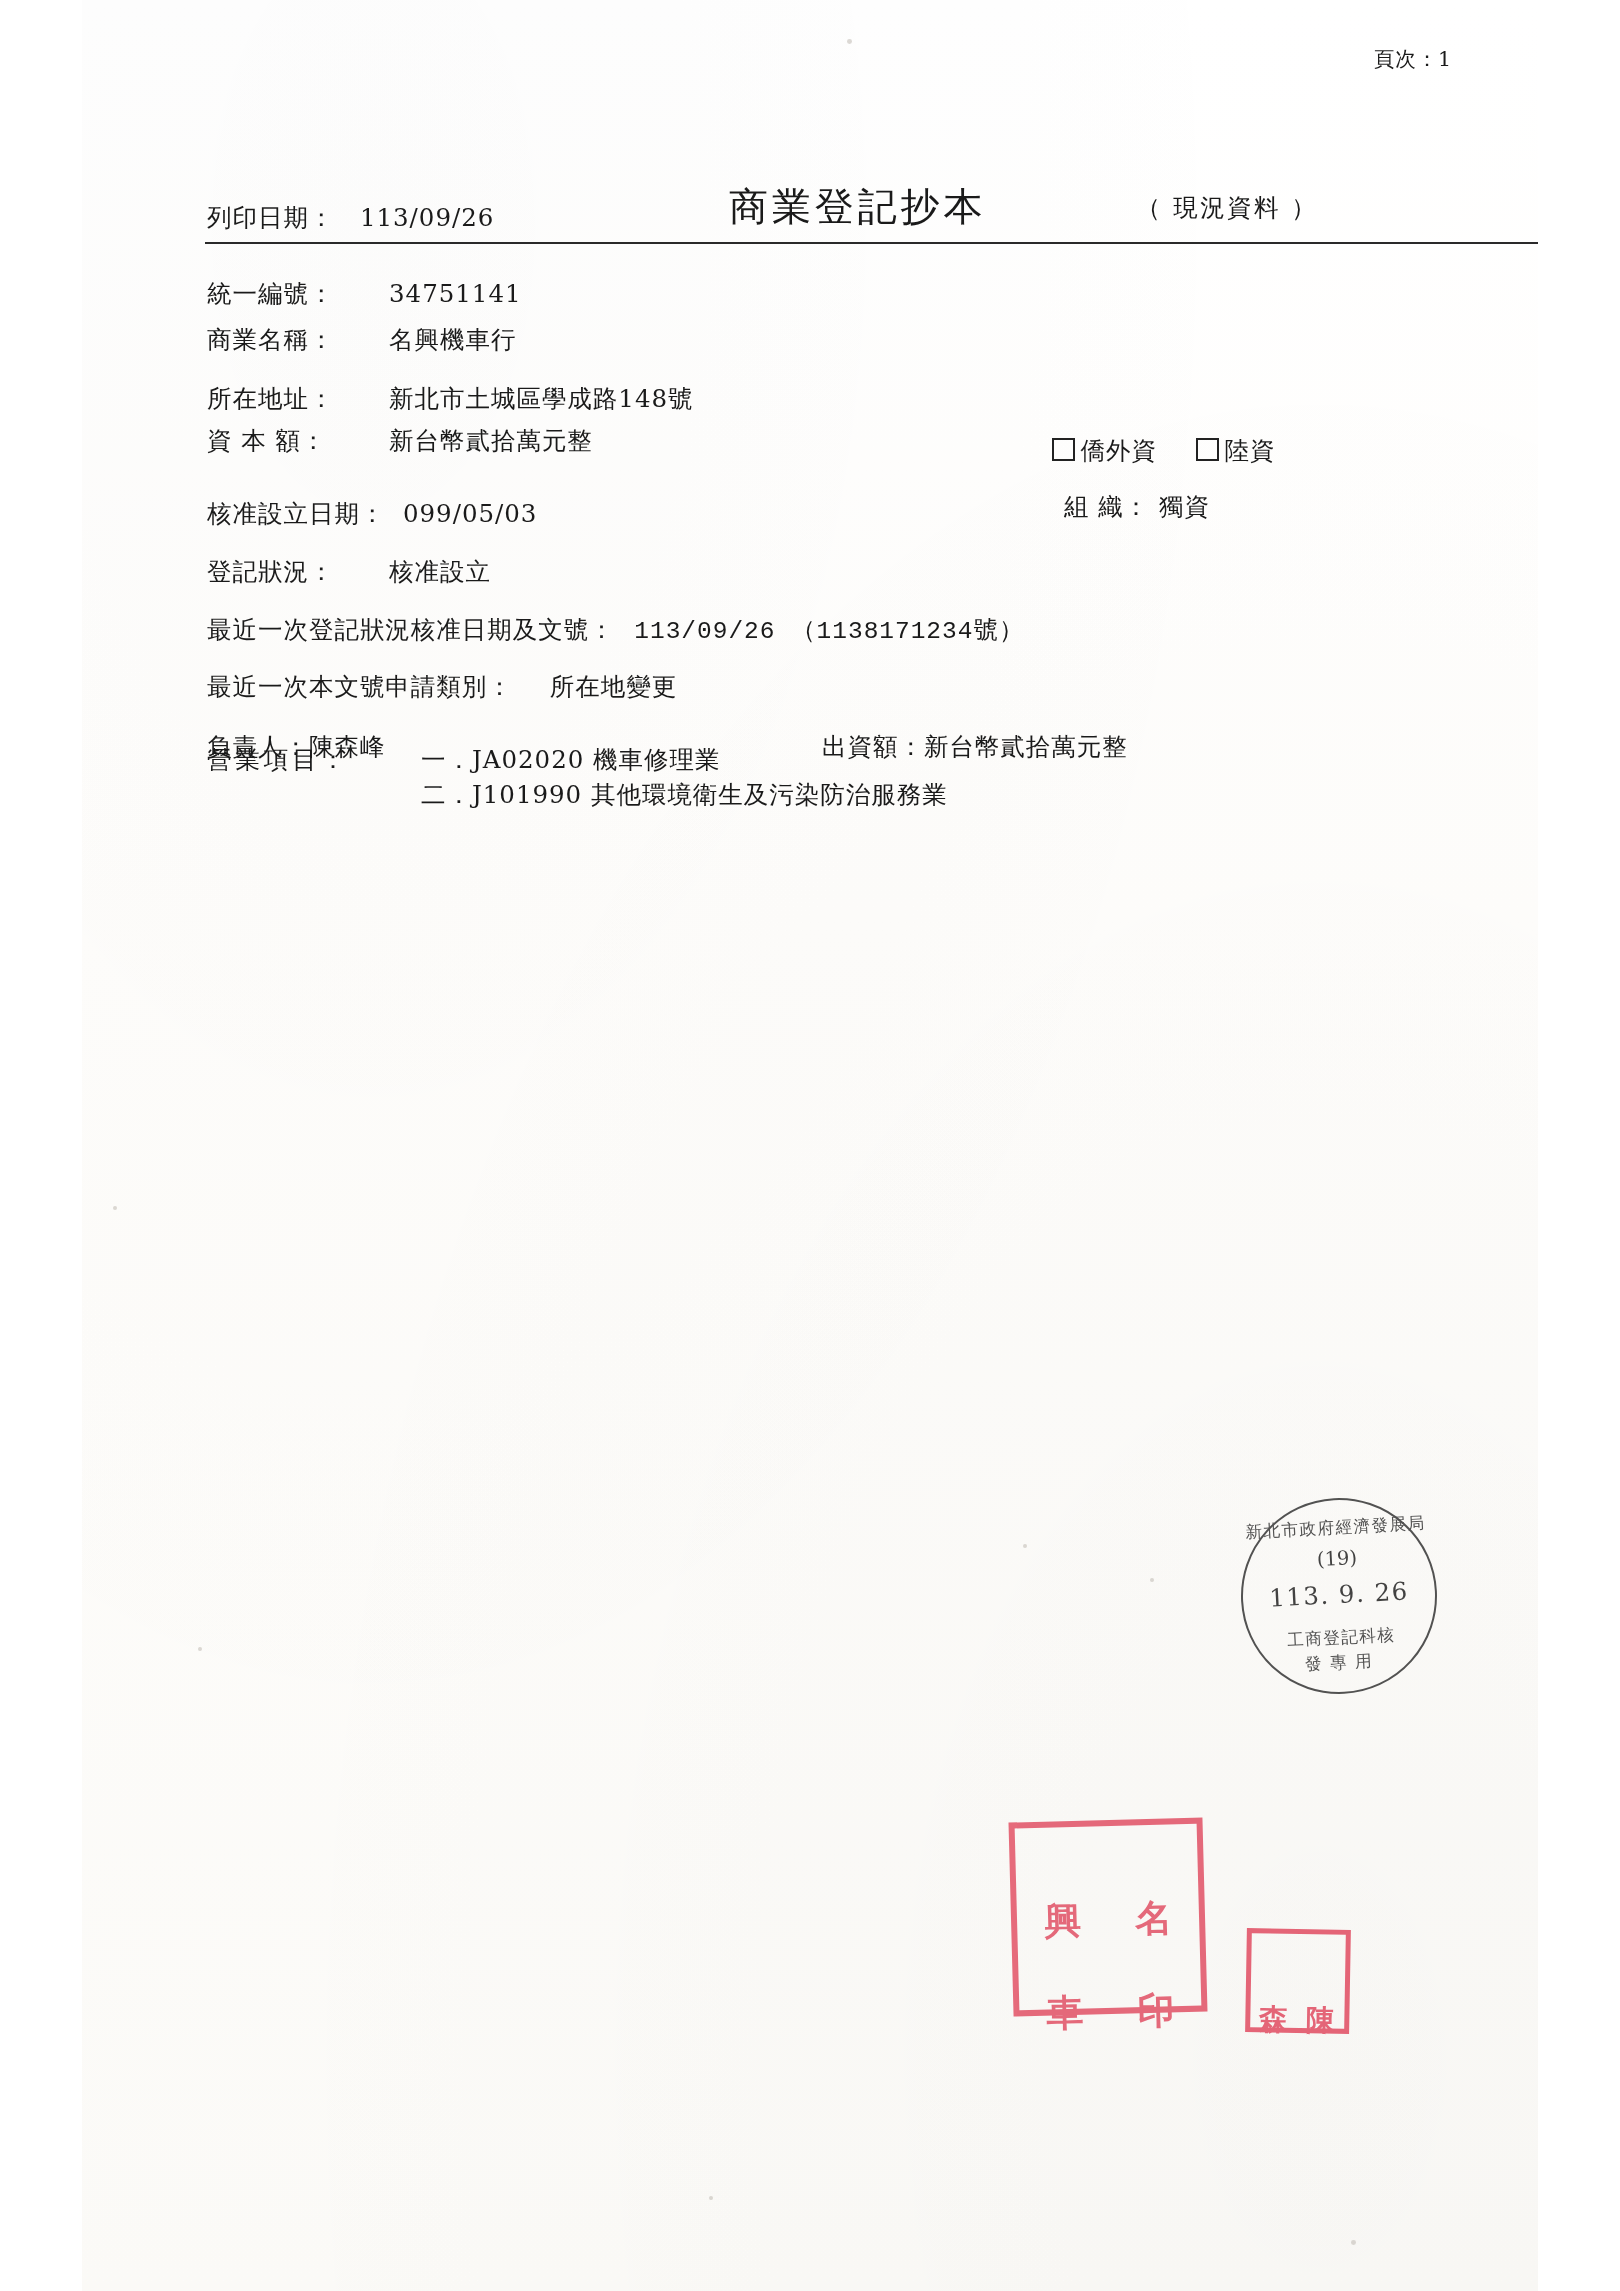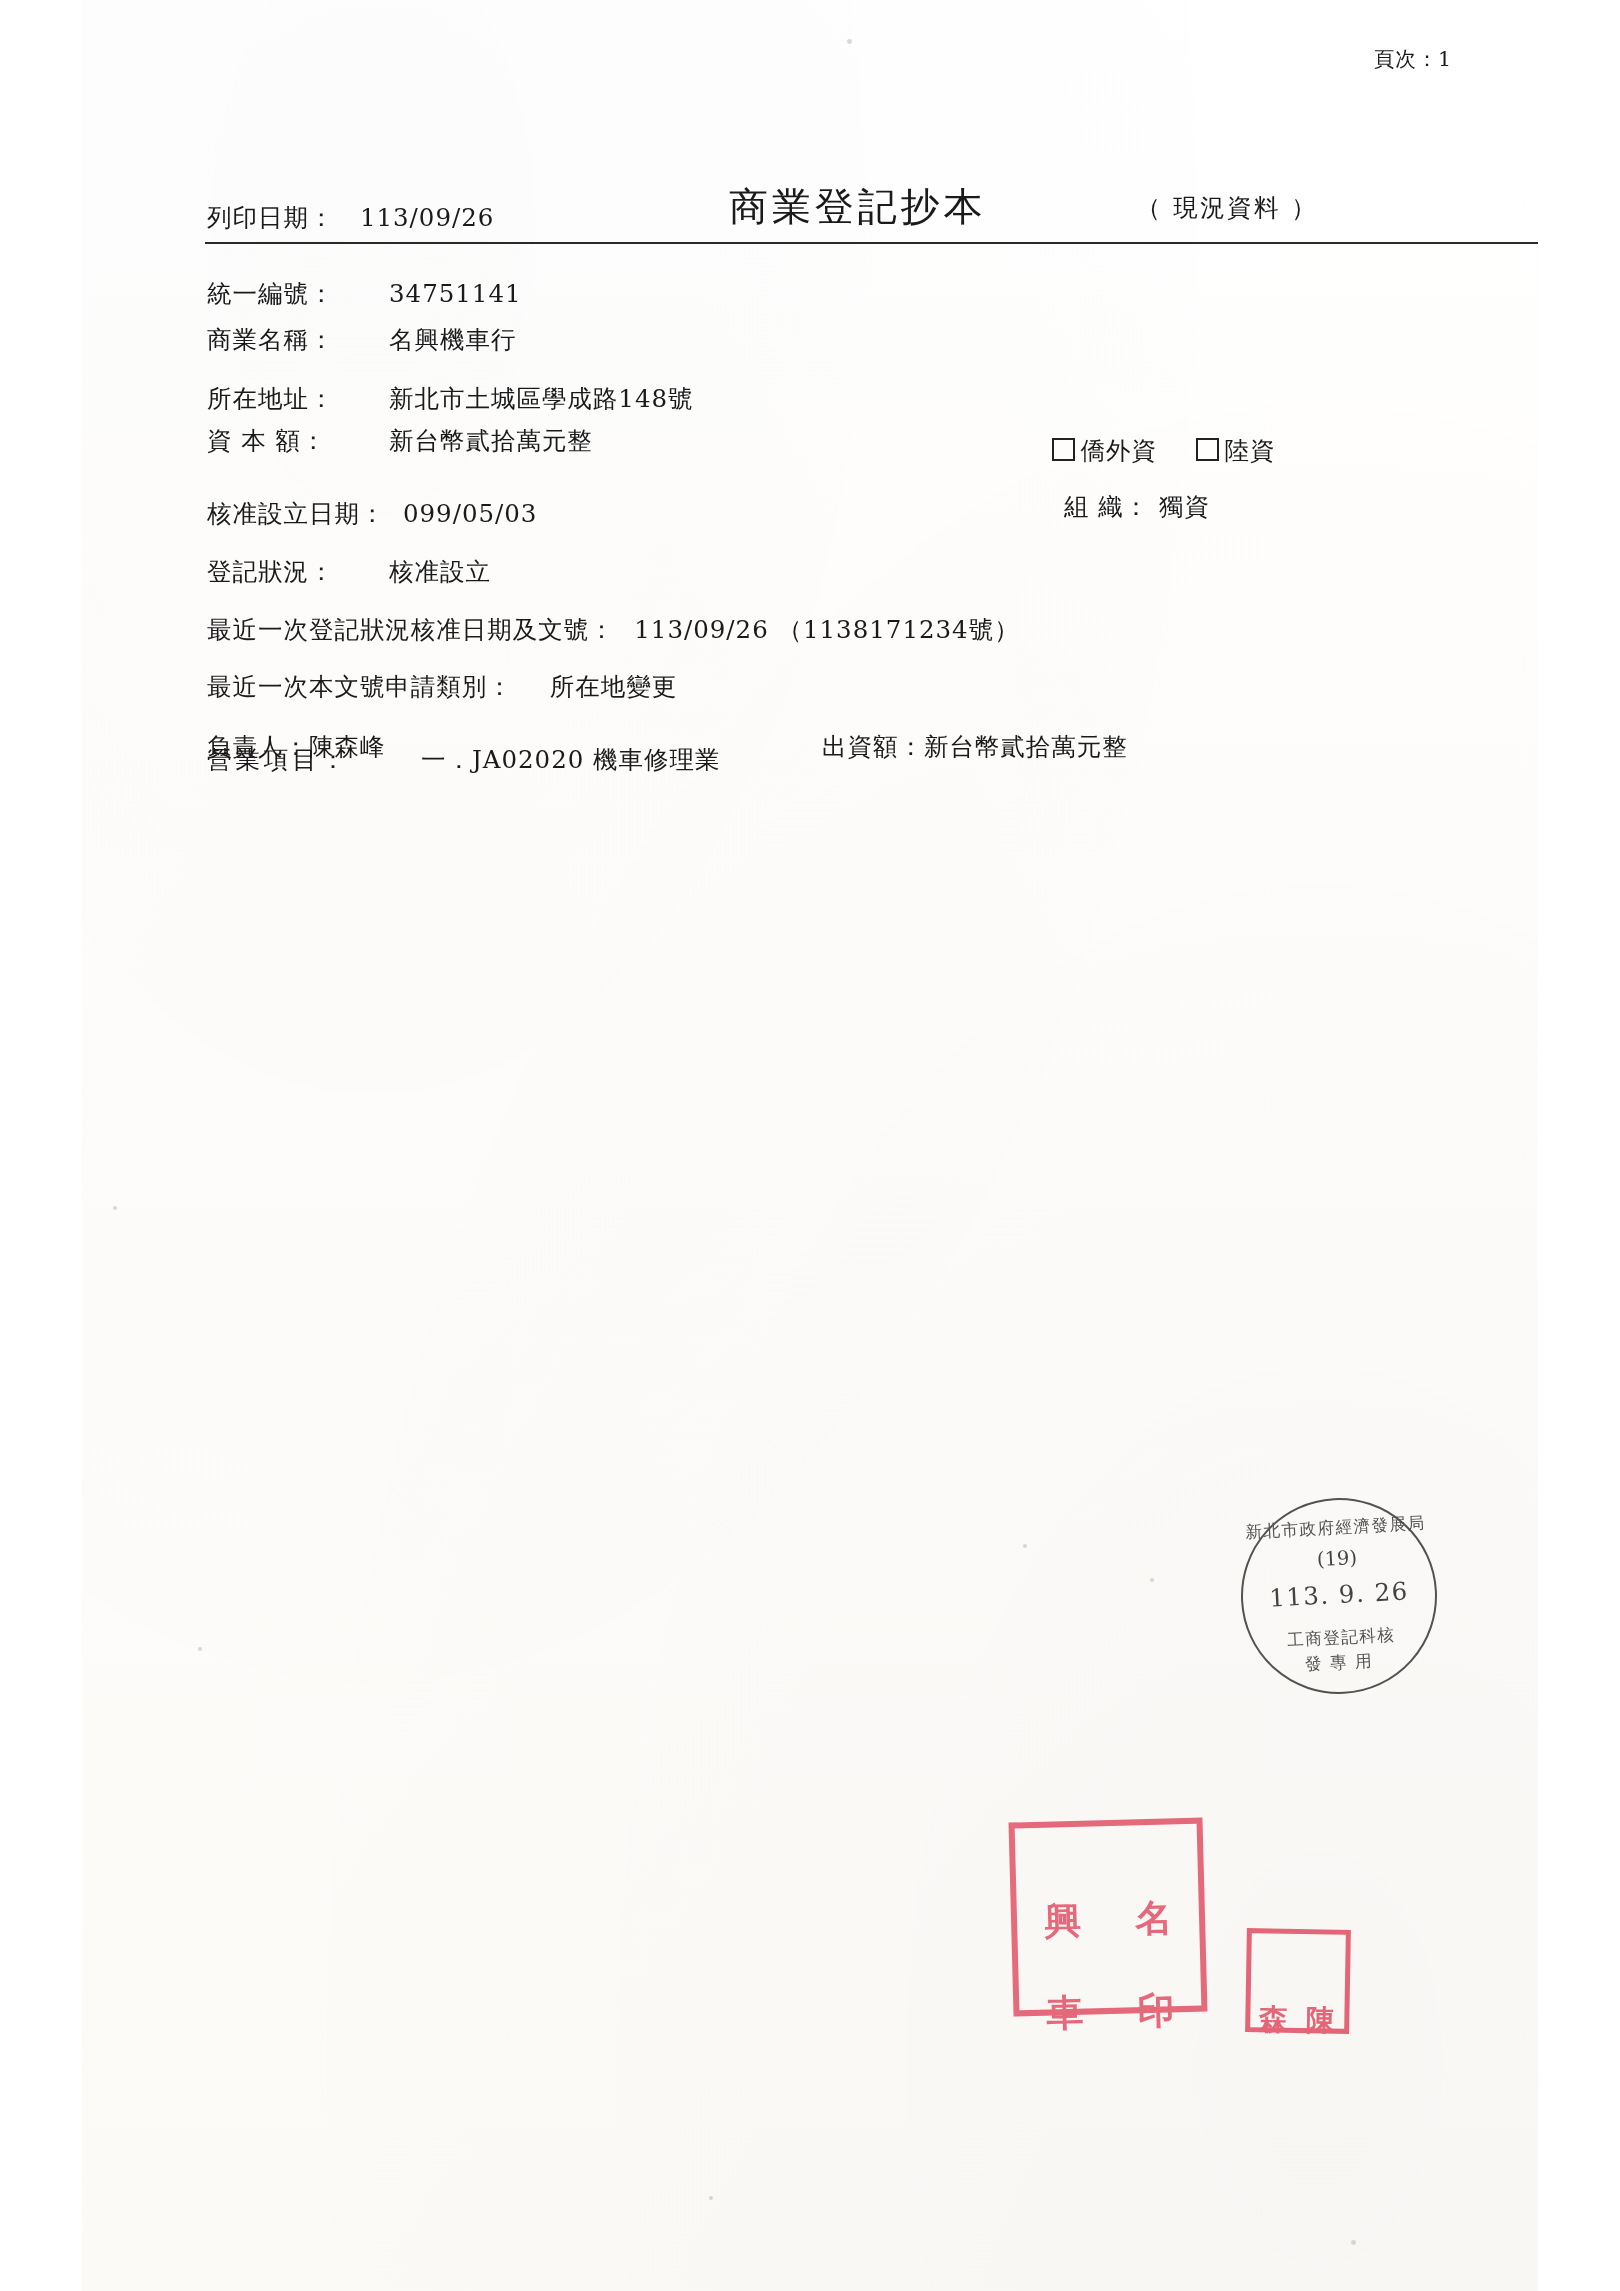--- a/index.html
+++ b/index.html
@@ -268,38 +268,39 @@
 
   <div class="right-block doc-text" style="left:982px; top:490px;">
     <span>組    織：</span><span style="margin-left:9.8px;">獨資</span>
   </div>
 
   <div class="field-row doc-text" style="top:555px;">
     <span class="lbl-w">登記狀況：</span><span>核准設立</span>
   </div>
 
   <div class="field-row doc-text" style="top:613px;">
-    <span>最近一次登記狀況核准日期及文號：</span><span style="margin-left:19.6px;">113/09/26 （1138171234號）</span>
+    <span>最近一次登記狀況核准日期及文號：</span><span style="margin-left:19.6px;font-family:Liberation Mono, monospace;">113/09/26 （1138171234號）</span>
   </div>
 
   <div class="field-row doc-text" style="top:670px;">
     <span>最近一次本文號申請類別：</span><span style="margin-left:37px;">所在地變更</span>
   </div>
 
   <div class="field-row doc-text" style="top:730px;">
     <span>負責人：</span><span>陳森峰</span>
   </div>
   <div class="right-block doc-text" style="left:740px; top:730px;">
     <span>出資額：</span><span>新台幣貳拾萬元整</span>
   </div>
 
   <div id="business-items" class="doc-text">
     <span class="biz-label">營業項目：</span>
     <div class="biz-list">
       <div class="biz-line">一．JA02020 機車修理業</div>
+      <div class="biz-line">二．J101990 其他環境衛生及污染防治服務業</div>
     </div>
   </div>
 
   <div id="official-round-stamp">
     <div class="arc-top">新北市政府經濟發展局</div>
     <div class="stamp-no">(19)</div>
     <div class="stamp-date">113. 9. 26</div>
     <div class="arc-bottom">工商登記科核</div>
     <div class="arc-bottom2">發專用</div>
   </div>

